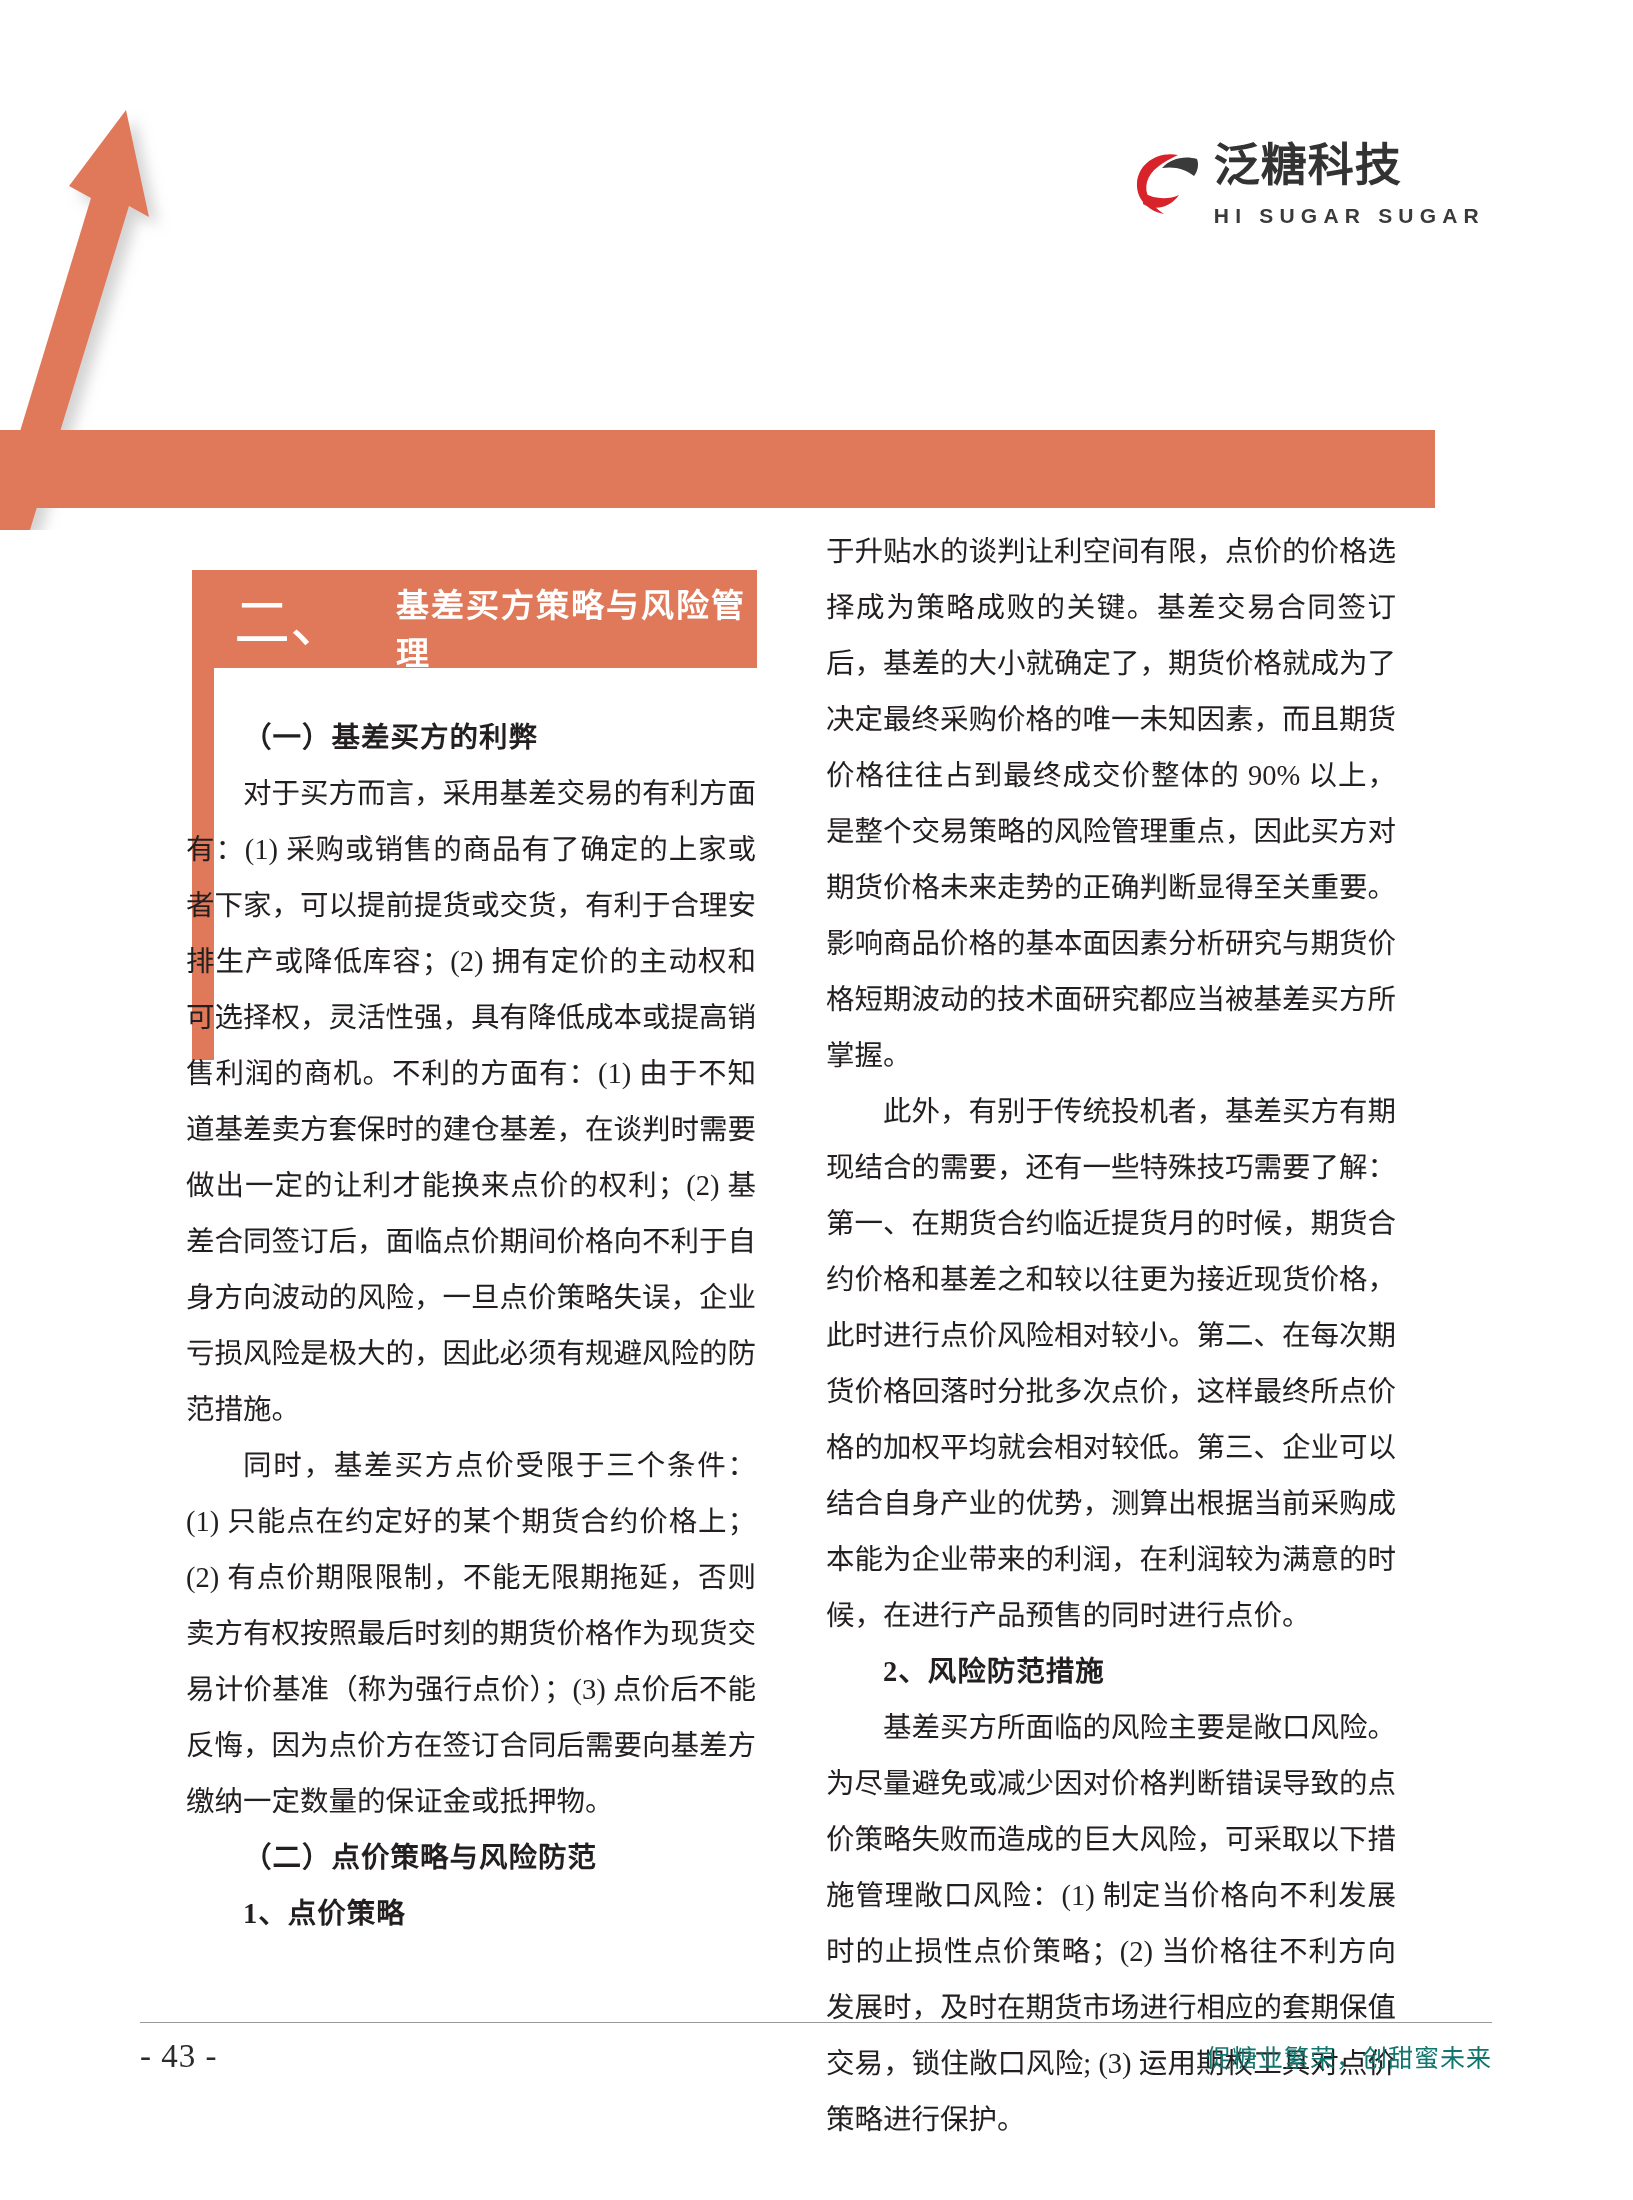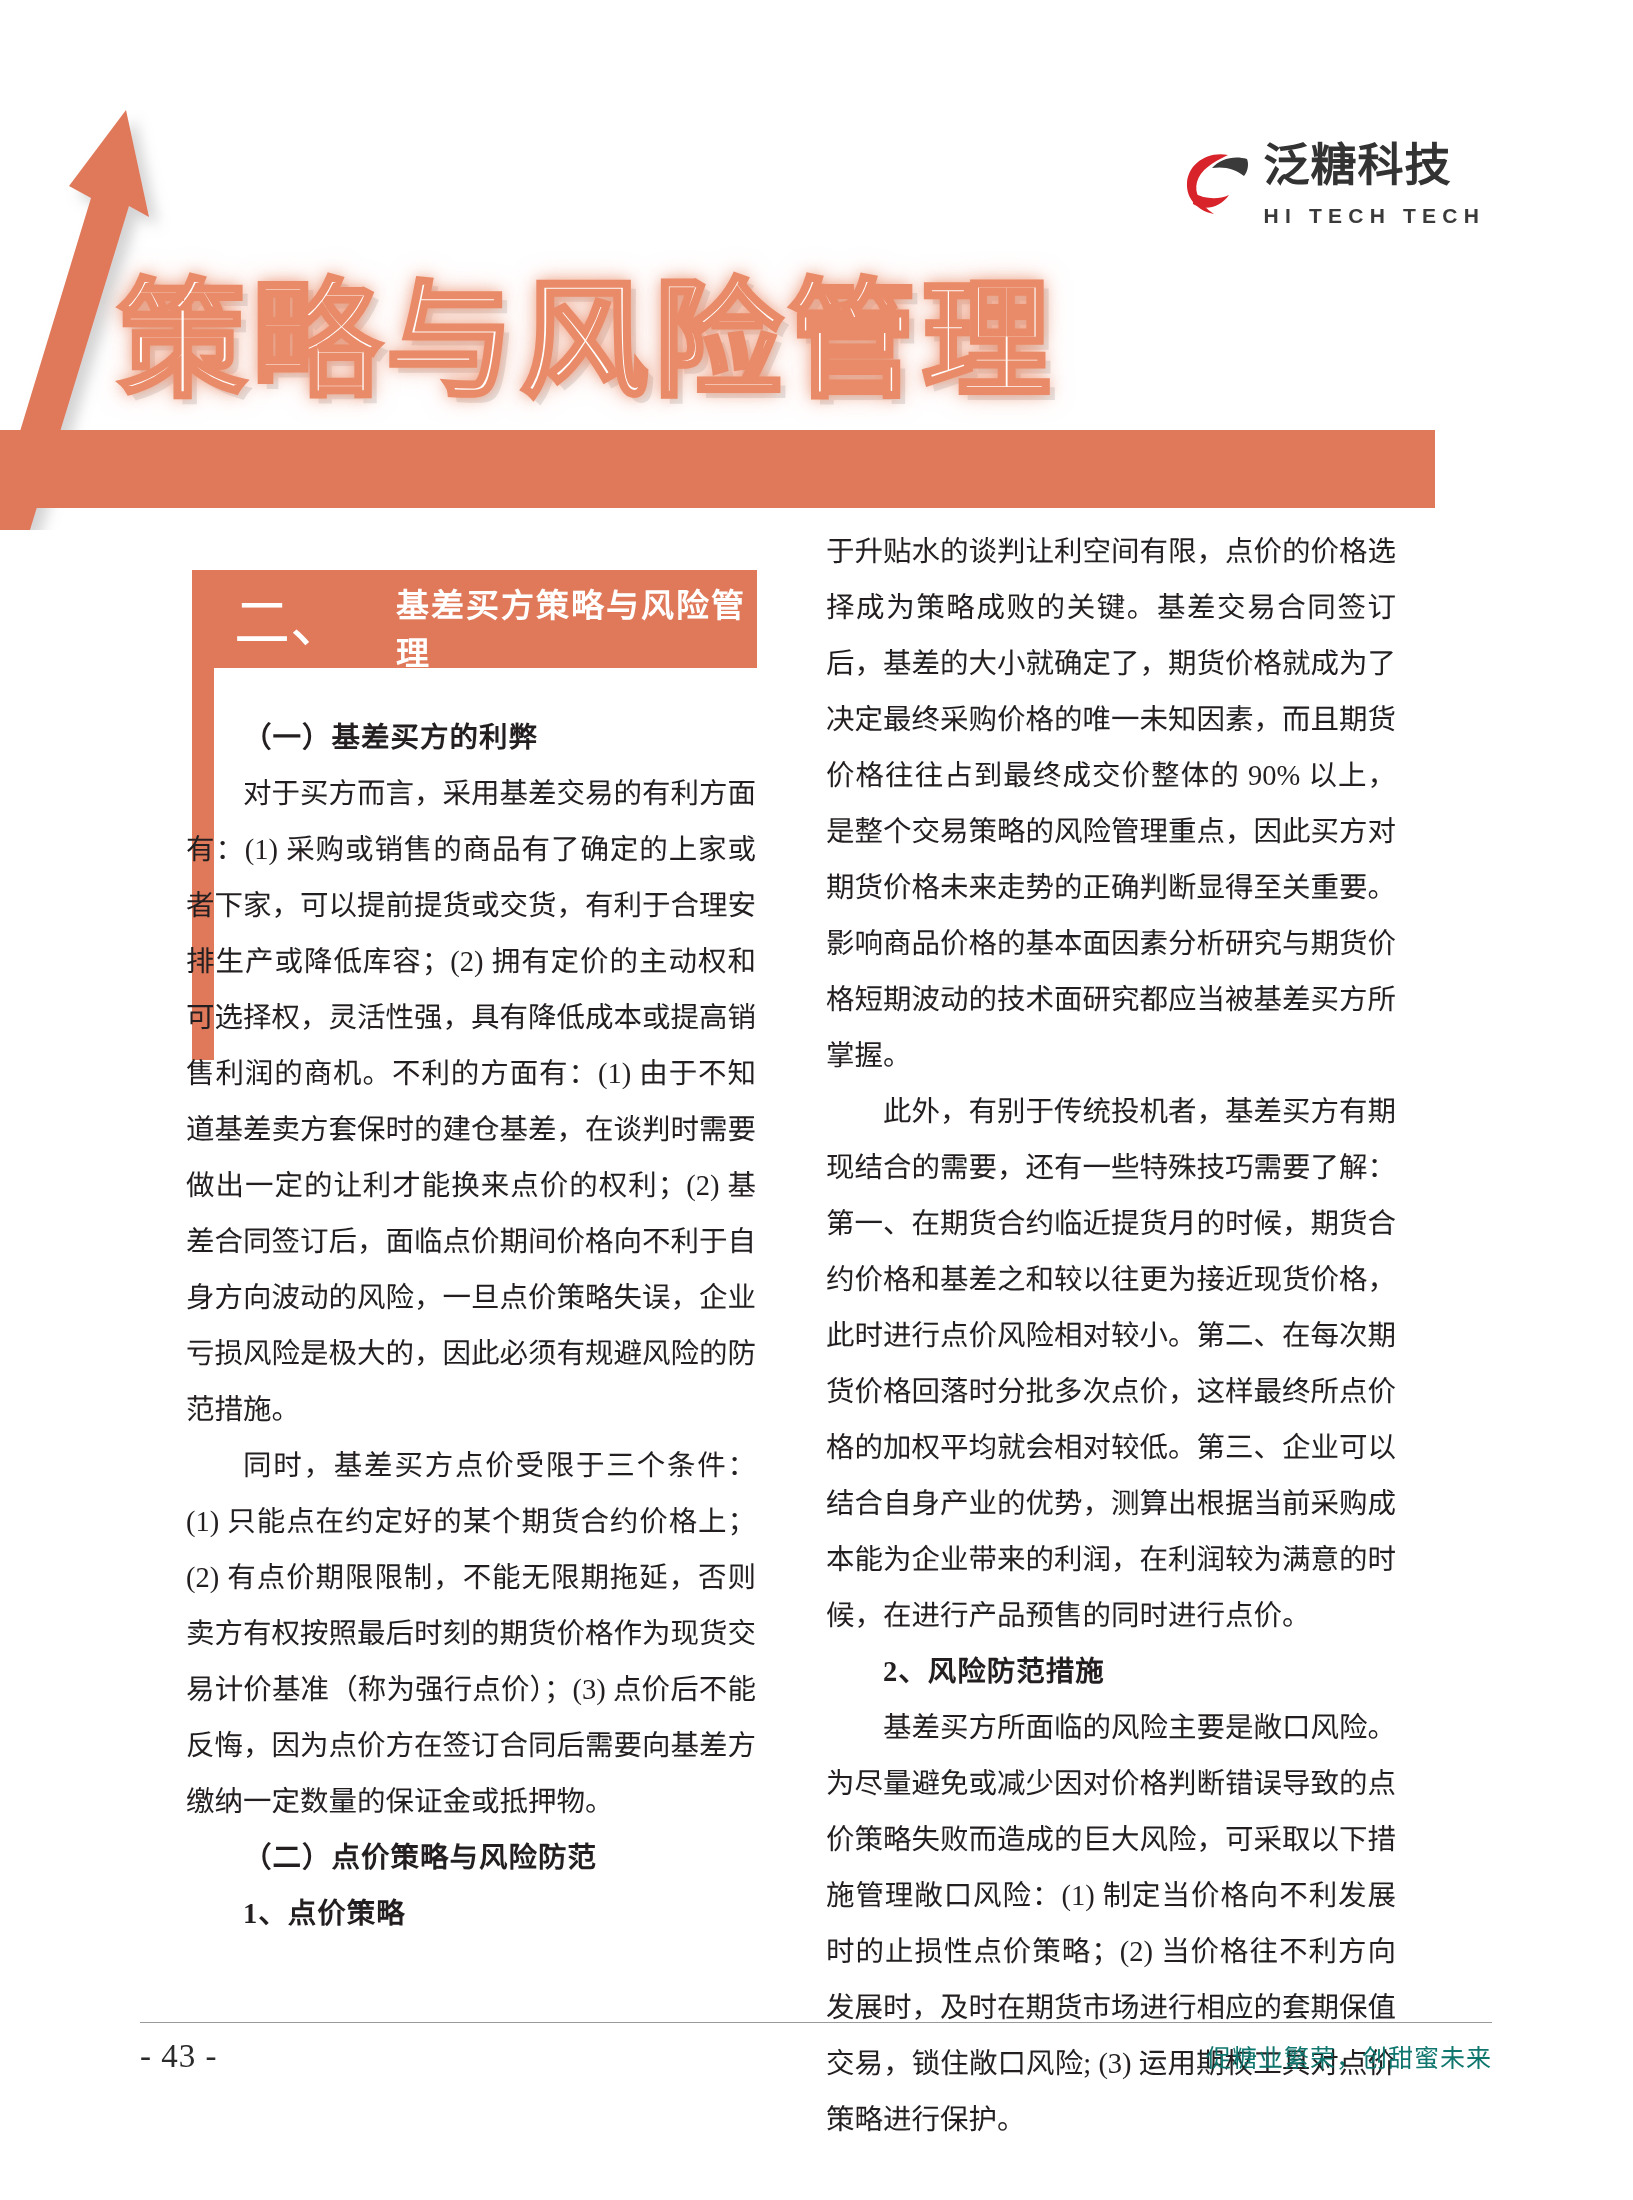--- a/index.html
+++ b/index.html
@@ -218,31 +218,30 @@
         <filter id="softshadow" x="-40%" y="-40%" width="200%" height="200%">
           <feDropShadow dx="9" dy="9" stdDeviation="7" flood-color="#9e9e9e" flood-opacity="0.45"></feDropShadow>
         </filter>
       </defs>
 
       <polygon points="136,0 159,107 139,96 40,420 0,420 101,88 79,76" fill="#E0795A" filter="url(#softshadow)"></polygon>
     </svg>
 
     <div class="hero-bar"></div>
 
-    <div class="hero-title">策略与风险管理</div>
 
     <div class="logo">
       <svg class="logo-mark" viewBox="0 0 66 70">
         <path d="M44 6 C22 2 4 16 3 34 C2 50 14 62 30 65 C16 56 10 44 13 33 C16 21 29 13 44 6 Z" fill="#D8232A"></path>
         <path d="M63 10 C50 6 36 10 28 19 C40 17 52 20 60 27 C64 22 65 15 63 10 Z" fill="#3a3a3a"></path>
         <path d="M10 44 C20 50 34 51 45 46 C36 59 20 62 9 55 Z" fill="#D8232A"></path>
       </svg>
       <div class="logo-text">
         <div class="logo-cn">泛糖科技</div>
-        <div class="logo-en">HI TECH TECH</div>
+        <div class="logo-en">HI SUGAR SUGAR</div>
       </div>
     </div>
   </div>
 
   <div class="section-frame"></div>
   <div class="section-banner">
     <span class="sec-num">二、</span>
     <span class="sec-title">基差买方策略与风险管理</span>
   </div>
 

